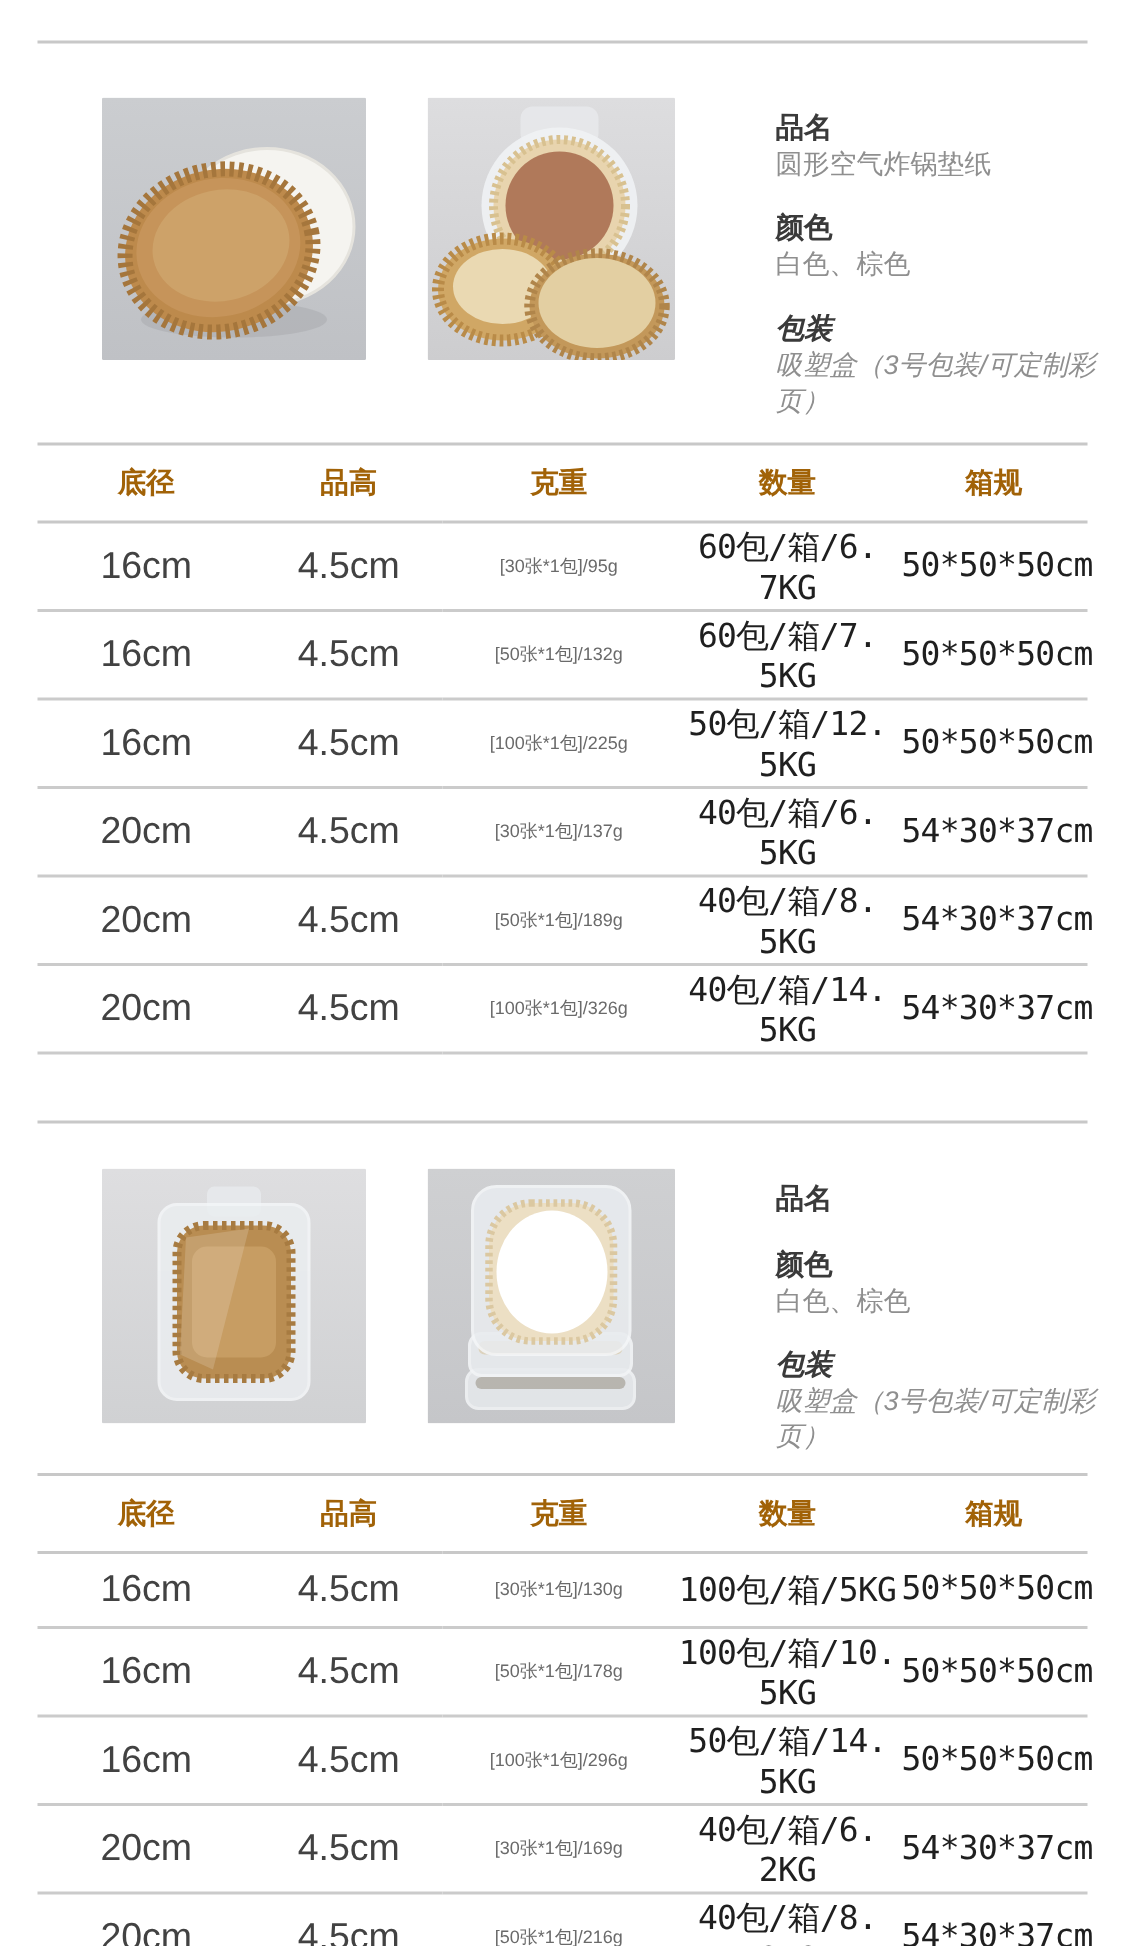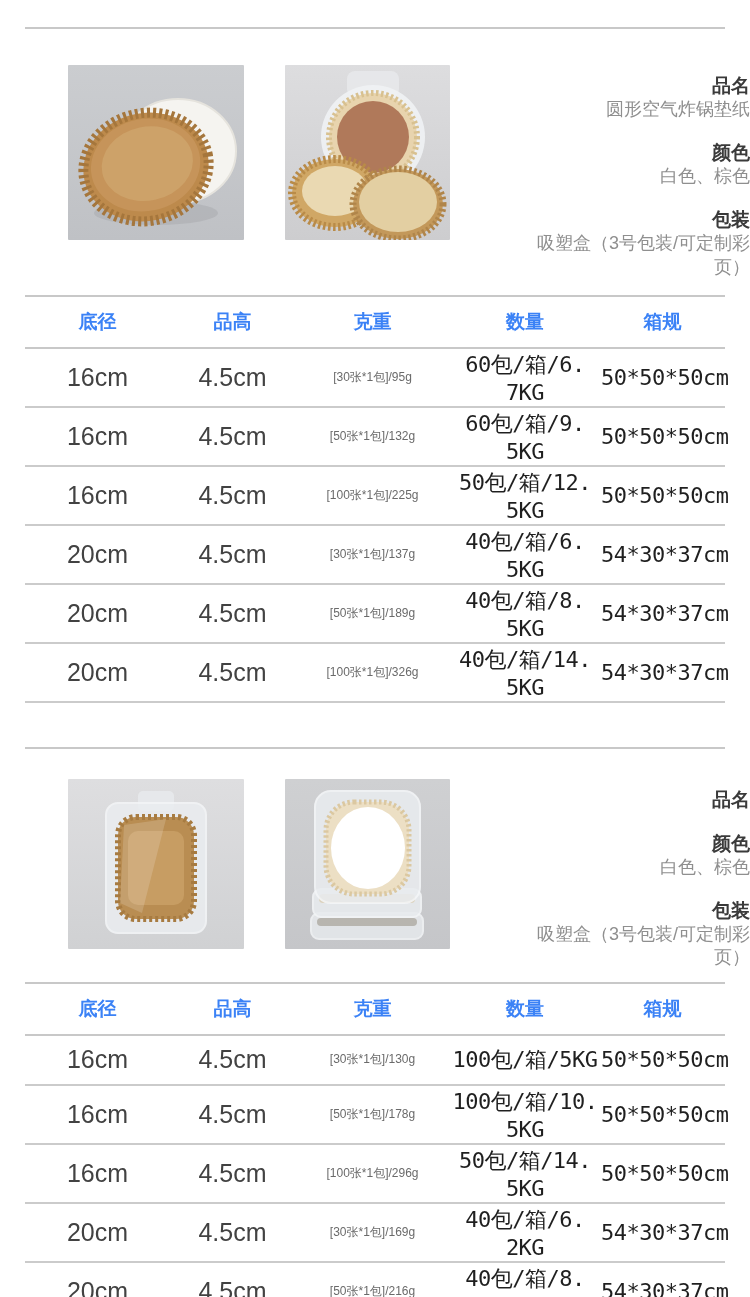--- a/index.html
+++ b/index.html
@@ -6,29 +6,29 @@
   body{width:750px;font-family:"Liberation Sans","DejaVu Sans",sans-serif;color:#333;}
   .rule{height:2px;background:#c8c8c8;margin:0 25px;}
   .rule.top{margin-top:27px;}
 
   
   .product{display:flex;align-items:flex-start;padding:36px 0 16px 68px;}
   .photo{flex:none;border-radius:1px;overflow:hidden;}
   .photo svg{display:block;}
   .photo.pa{margin-right:41px;}
   .photo.pb{margin-right:67px;}
-  .info{padding-top:10px;text-align:right;}
+  .info{padding-top:10px;}
   .info-group{margin-bottom:21px;}
-  .info-group:last-child{margin-bottom:0;}
+  .info-group:last-child{margin-bottom:0;font-style:italic;}
   .info-label{font-size:19px;font-weight:700;color:#3a3a3a;line-height:1.2;}
   .info-value{font-size:18px;color:#8f8f8f;margin-top:0;line-height:1.3;}
 
   
   table.spec{width:700px;margin:0 25px;border-collapse:collapse;table-layout:fixed;}
-  table.spec th{height:48px;border-bottom:2px solid #c8c8c8;font-size:19px;font-weight:600;color:#3b82f6;text-align:center;vertical-align:middle;}
+  table.spec th{height:48px;border-bottom:2px solid #c8c8c8;font-size:19px;font-weight:600;color:#a16207;text-align:center;vertical-align:middle;}
   table.spec td{height:46px;border-bottom:2px solid #cbcbcb;text-align:center;vertical-align:middle;}
   td.c0,td.c1{font-size:25px;color:#424242;}
   td.c2{font-size:12px;color:#6a6a6a;}
   td.c3,td.c4{font-family:"DejaVu Sans Mono","Liberation Mono",monospace;font-size:22px;color:#1f1f1f;letter-spacing:-0.5px;}
   .spacer{height:44px;}
 </style>
 </head>
 <body>
 
 <div class="rule top"></div>
@@ -112,21 +112,21 @@
       <td class="c0">16cm</td>
       <td class="c1">4.5cm</td>
       <td class="c2">[30张*1包]/95g</td>
       <td class="c3">60包/箱/6. 7KG</td>
       <td class="c4">50*50*50cm</td>
     </tr>
     <tr>
       <td class="c0">16cm</td>
       <td class="c1">4.5cm</td>
       <td class="c2">[50张*1包]/132g</td>
-      <td class="c3">60包/箱/9. 5KG</td>
+      <td class="c3">60包/箱/7. 5KG</td>
       <td class="c4">50*50*50cm</td>
     </tr>
     <tr>
       <td class="c0">16cm</td>
       <td class="c1">4.5cm</td>
       <td class="c2">[100张*1包]/225g</td>
       <td class="c3">50包/箱/12. 5KG</td>
       <td class="c4">50*50*50cm</td>
     </tr>
     <tr>

